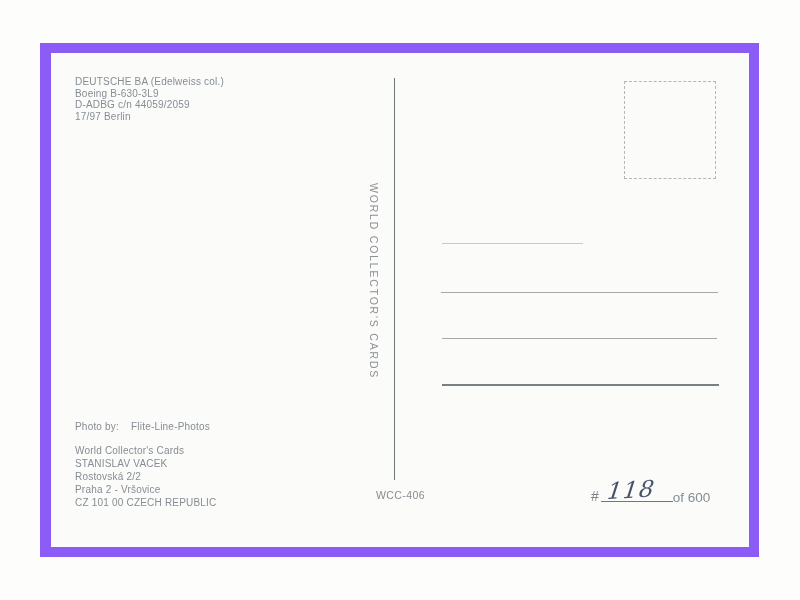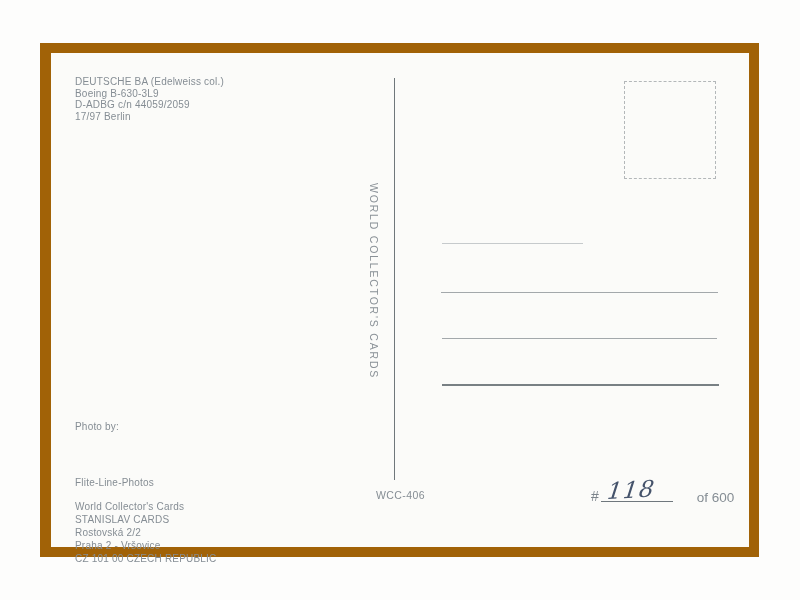--- a/index.html
+++ b/index.html
@@ -8,21 +8,21 @@
     background: #fdfdfc;
     font-family: "Liberation Sans", sans-serif;
     overflow: hidden;
     position: relative;
   }
   
   .scan {
     position: absolute;
     left: 40px; top: 43px;
     width: 719px; height: 514px;
-    background: #a16207;
+    background: #8b5cf6;
   }
   .card {
     position: absolute;
     left: 11px; top: 10px; right: 10px; bottom: 10px;
     background: #fbfbf9;
   }
   
   .aircraft-block {
     position: absolute;
     left: 24px; top: 23px;
@@ -66,21 +66,21 @@
   .addr-line-4 { left: 391px; top: 331px; width: 277px; border-top: 2px solid #788084; }
   
   .credits {
     position: absolute;
     left: 24px; top: 367px;
     font-size: 10px;
     line-height: 13px;
     letter-spacing: 0.2px;
     color: #858d94;
   }
-  .credit-row { display: flex; flex-direction: column; }
+  .credit-row { display: flex; }
   .credit-row + .credit-row { margin-top: 11px; }
   .credit-label { width: 56px; flex: 0 0 56px; }
   
   .card-code {
     position: absolute;
     left: 317px; top: 436px;
     font-size: 10.5px;
     letter-spacing: 0.4px;
     color: #858d94;
     margin-left: 8px;
@@ -112,21 +112,21 @@
     font-style: italic;
     font-size: 23px;
     letter-spacing: 1px;
     color: #45536b;
     transform: skewX(-10deg) rotate(-3deg);
     transform-origin: left bottom;
   }
   .edition-of {
     font-size: 13.5px;
     color: #858d94;
-    margin-left: 24px;
+    margin-left: 0;
     margin-bottom: -3px;
   }
 </style>
 </head>
 <body>
 
 <div class="scan">
   <div class="card">
 
     <div class="aircraft-block">
@@ -148,21 +148,21 @@
     <div class="addr-line addr-line-4"></div>
 
     <div class="credits">
       <div class="credit-row">
         <span class="credit-label">Photo by:</span>
         <span>Flite-Line-Photos</span>
       </div>
       <div class="credit-row">
         <span>
           <div>World Collector's Cards</div>
-          <div>STANISLAV CARDS</div>
+          <div>STANISLAV VACEK</div>
           <div>Rostovská 2/2</div>
           <div>Praha 2 - Vršovice</div>
           <div>CZ 101 00 CZECH REPUBLIC</div>
         </span>
       </div>
     </div>
 
     <div class="card-code">WCC-406</div>
 
     <div class="edition">

